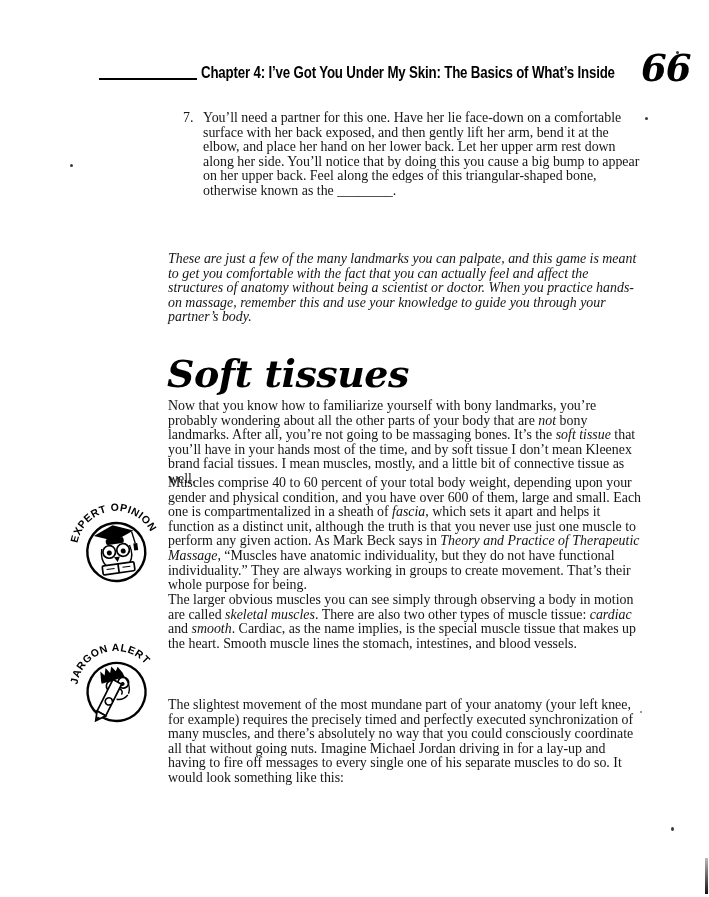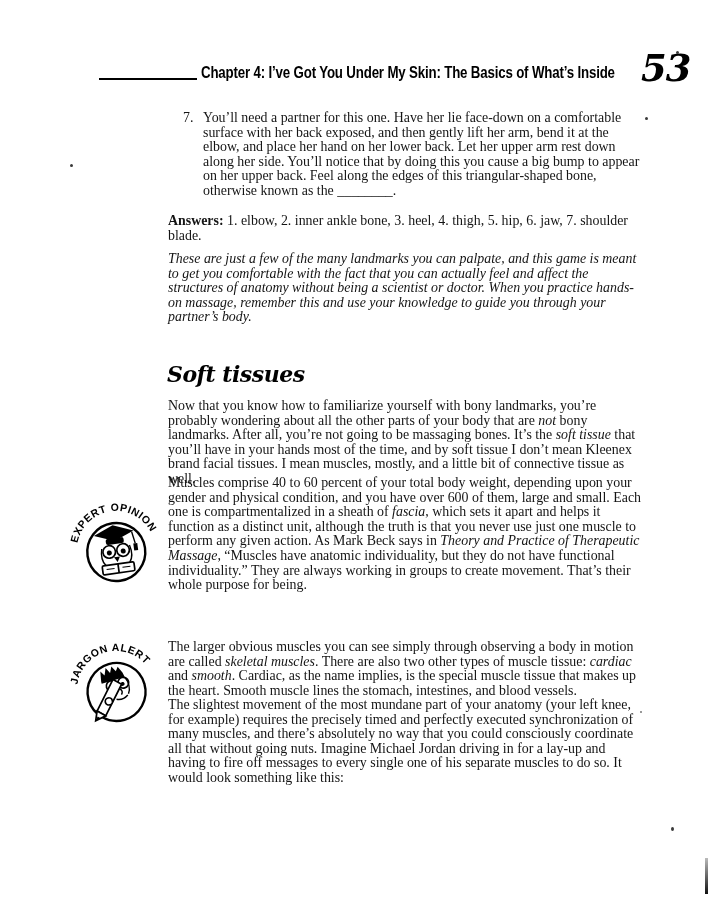--- a/index.html
+++ b/index.html
@@ -25,25 +25,25 @@
     position:absolute;left:168px;width:474px;
     font-size:13.9px;line-height:14.6px;text-align:left;
   }
   #item7{top:111px;padding-left:35px;width:439px;box-sizing:content-box;}
   #item7 .item-number{position:absolute;left:15px;top:0;}
   #answers{top:214px;}
   #para-palpate{top:252px;font-style:italic;}
   #soft-tissues-heading{
     position:absolute;left:167px;top:358px;
     font-family:"DejaVu Serif",serif;font-style:italic;font-weight:bold;
-    font-size:22px;line-height:32px;color:#000;letter-spacing:-0.5px;
+    font-size:38px;line-height:32px;color:#000;letter-spacing:-0.5px;
   }
   #para-soft-tissue{top:399px;}
   #para-muscles{top:476px;}
-  #para-muscle-types{top:640px;}
+  #para-muscle-types{top:593px;}
   #para-coordination{top:698px;}
   
   .margin-icon{position:absolute;left:68px;width:96px;height:86px;}
   #expert-icon{top:500px;}
   #jargon-icon{top:640px;}
   .arc-label{
     font-family:"Liberation Sans",sans-serif;font-weight:bold;
     font-size:10.5px;letter-spacing:0.6px;fill:#000;
   }
   
@@ -58,28 +58,27 @@
     background:linear-gradient(to bottom,#bbb,#555 60%,#111);
   }
 </style>
 </head>
 <body>
 
 <div id="page">
 
   <div class="header-rule"></div>
   <div class="chapter-title">Chapter 4: I’ve Got You Under My Skin: The Basics of What’s Inside</div>
-  <div class="page-number">53</div>
+  <div class="page-number">66</div>
 
   <div class="tblock" id="item7">
     <span class="item-number">7.</span>
     <span><span>You’ll need a partner for this one. Have her lie face-down on a comfortable surface with her back exposed, and then gently lift her arm, bend it at the elbow, and place her hand on her lower back. Let her upper arm rest down along her side. You’ll notice that by doing this you cause a big bump to appear on her upper back. Feel along the edges of this triangular-shaped bone, otherwise known as the ________.</span></span>
   </div>
 
-  <div class="tblock" id="answers"><span style="font-weight: bold;">Answers:</span><span> 1. elbow, 2. inner ankle bone, 3. heel, 4. thigh, 5. hip, 6. jaw, 7. shoulder blade.</span></div>
 
   <div class="tblock" id="para-palpate"><span>These are just a few of the many landmarks you can palpate, and this game is meant to get you comfortable with the fact that you can actually feel and affect the structures of anatomy without being a scientist or doctor. When you practice hands-on massage, remember this and use your knowledge to guide you through your partner’s body.</span></div>
 
   <div id="soft-tissues-heading">Soft tissues</div>
 
   <div class="tblock" id="para-soft-tissue"><span>Now that you know how to familiarize yourself with bony landmarks, you’re probably wondering about all the other parts of your body that are </span><span style="font-style: italic;">not</span><span> bony landmarks. After all, you’re not going to be massaging bones. It’s the </span><span style="font-style: italic;">soft tissue</span><span> that you’ll have in your hands most of the time, and by soft tissue I don’t mean Kleenex brand facial tissues. I mean muscles, mostly, and a little bit of connective tissue as well.</span></div>
 
   <div class="tblock" id="para-muscles"><span>Muscles comprise 40 to 60 percent of your total body weight, depending upon your gender and physical condition, and you have over 600 of them, large and small. Each one is compartmentalized in a sheath of </span><span style="font-style: italic;">fascia</span><span>, which sets it apart and helps it function as a distinct unit, although the truth is that you never use just one muscle to perform any given action. As Mark Beck says in </span><span style="font-style: italic;">Theory and Practice of Therapeutic Massage</span><span>, “Muscles have anatomic individuality, but they do not have functional individuality.” They are always working in groups to create movement. That’s their whole purpose for being.</span></div>
 
   <div class="tblock" id="para-muscle-types"><span>The larger obvious muscles you can see simply through observing a body in motion are called </span><span style="font-style: italic;">skeletal muscles</span><span>. There are also two other types of muscle tissue: </span><span style="font-style: italic;">cardiac</span><span> and </span><span style="font-style: italic;">smooth</span><span>. Cardiac, as the name implies, is the special muscle tissue that makes up the heart. Smooth muscle lines the stomach, intestines, and blood vessels.</span></div>

